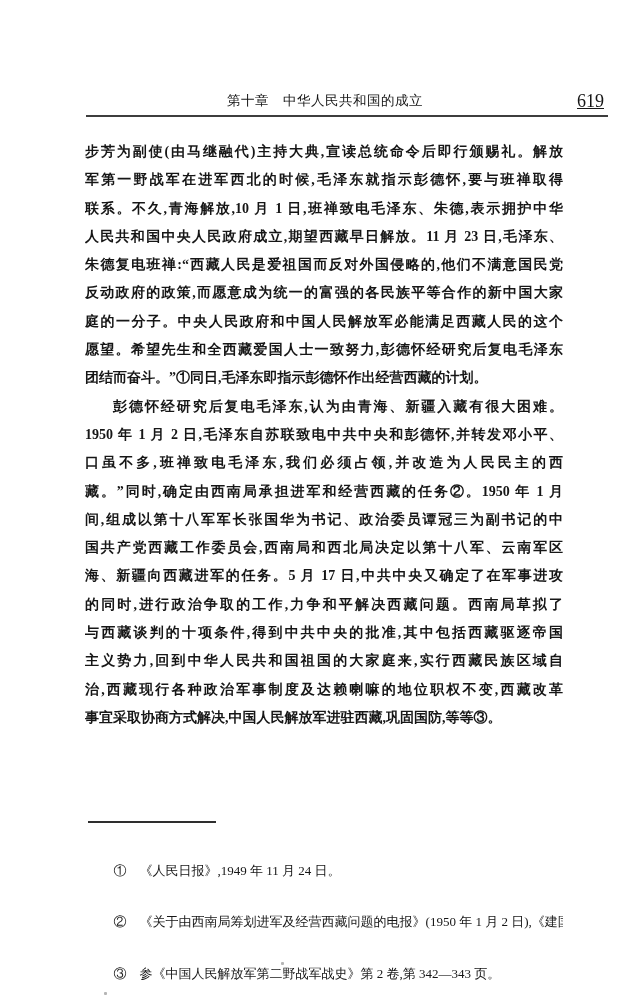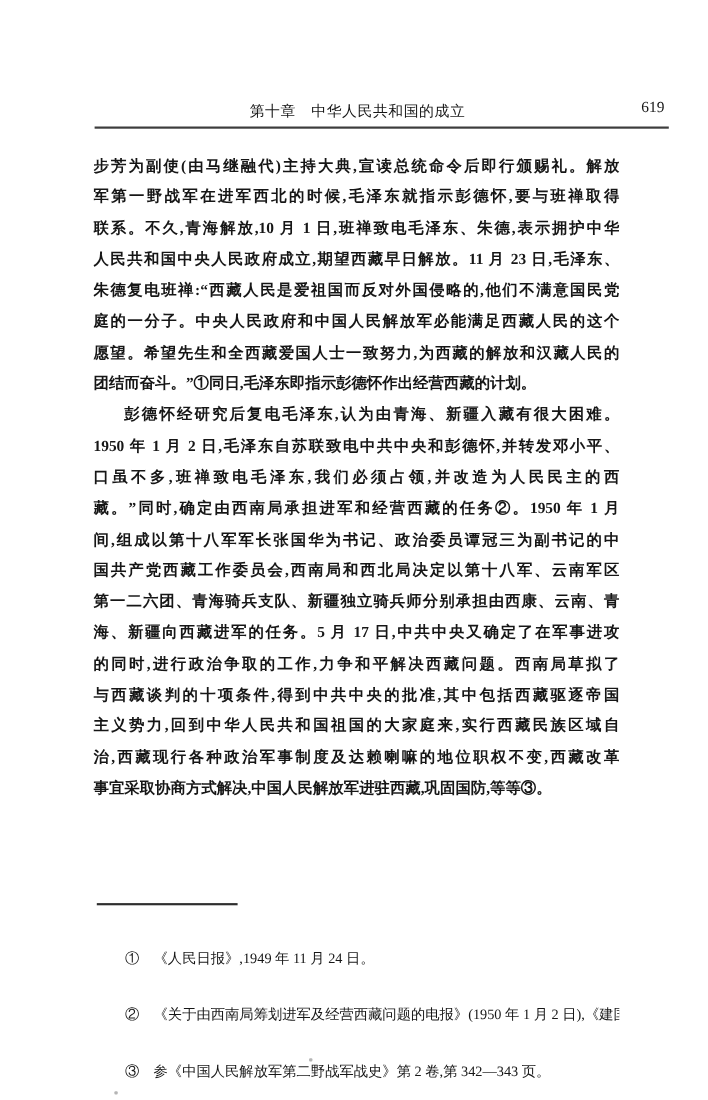--- a/index.html
+++ b/index.html
@@ -39,21 +39,22 @@
     width: 478px;
     text-align: center;
     font-size: 13.5px;
     letter-spacing: 0.5px;
     white-space: nowrap;
   }
   .page-number {
     position: absolute;
     right: 4px;
     top: 1px;
-    font-size: 14px;
+    font-size: 18px;
+    text-decoration: underline;
   }
   
   .body-text {
     position: absolute;
     left: 85px;
     top: 138px;
     width: 478px;
   }
   .body-text .line {
     font-size: 14px;
@@ -131,41 +132,41 @@
       <div class="line">步芳为副使(由马继融代)主持大典,宣读总统命令后即行颁赐礼。解放</div>
 
       <div class="line">军第一野战军在进军西北的时候,毛泽东就指示彭德怀,要与班禅取得</div>
 
       <div class="line">联系。不久,青海解放,10 月 1 日,班禅致电毛泽东、朱德,表示拥护中华</div>
 
       <div class="line">人民共和国中央人民政府成立,期望西藏早日解放。11 月 23 日,毛泽东、</div>
 
       <div class="line">朱德复电班禅:“西藏人民是爱祖国而反对外国侵略的,他们不满意国民党</div>
 
+      <div class="line">反动政府的政策,而愿意成为统一的富强的各民族平等合作的新中国大家</div>
 
       <div class="line">庭的一分子。中央人民政府和中国人民解放军必能满足西藏人民的这个</div>
 
-      <div class="line">愿望。希望先生和全西藏爱国人士一致努力,为西藏的解放和汉藏人民的</div>
+      <div class="line">愿望。希望先生和全西藏爱国人士一致努力,彭德怀经研究后复电毛泽东</div>
 
       <div class="line last">团结而奋斗。”①同日,毛泽东即指示彭德怀作出经营西藏的计划。</div>
 
       <div class="line indent">彭德怀经研究后复电毛泽东,认为由青海、新疆入藏有很大困难。</div>
 
       <div class="line">1950 年 1 月 2 日,毛泽东自苏联致电中共中央和彭德怀,并转发邓小平、</div>
 
 
       <div class="line">口虽不多,班禅致电毛泽东,我们必须占领,并改造为人民民主的西</div>
 
       <div class="line">藏。”同时,确定由西南局承担进军和经营西藏的任务②。1950 年 1 月</div>
 
       <div class="line">间,组成以第十八军军长张国华为书记、政治委员谭冠三为副书记的中</div>
 
       <div class="line">国共产党西藏工作委员会,西南局和西北局决定以第十八军、云南军区</div>
 
-      <div class="line">第一二六团、青海骑兵支队、新疆独立骑兵师分别承担由西康、云南、青</div>
 
       <div class="line">海、新疆向西藏进军的任务。5 月 17 日,中共中央又确定了在军事进攻</div>
 
       <div class="line">的同时,进行政治争取的工作,力争和平解决西藏问题。西南局草拟了</div>
 
       <div class="line">与西藏谈判的十项条件,得到中共中央的批准,其中包括西藏驱逐帝国</div>
 
       <div class="line">主义势力,回到中华人民共和国祖国的大家庭来,实行西藏民族区域自</div>
 
       <div class="line">治,西藏现行各种政治军事制度及达赖喇嘛的地位职权不变,西藏改革</div>

